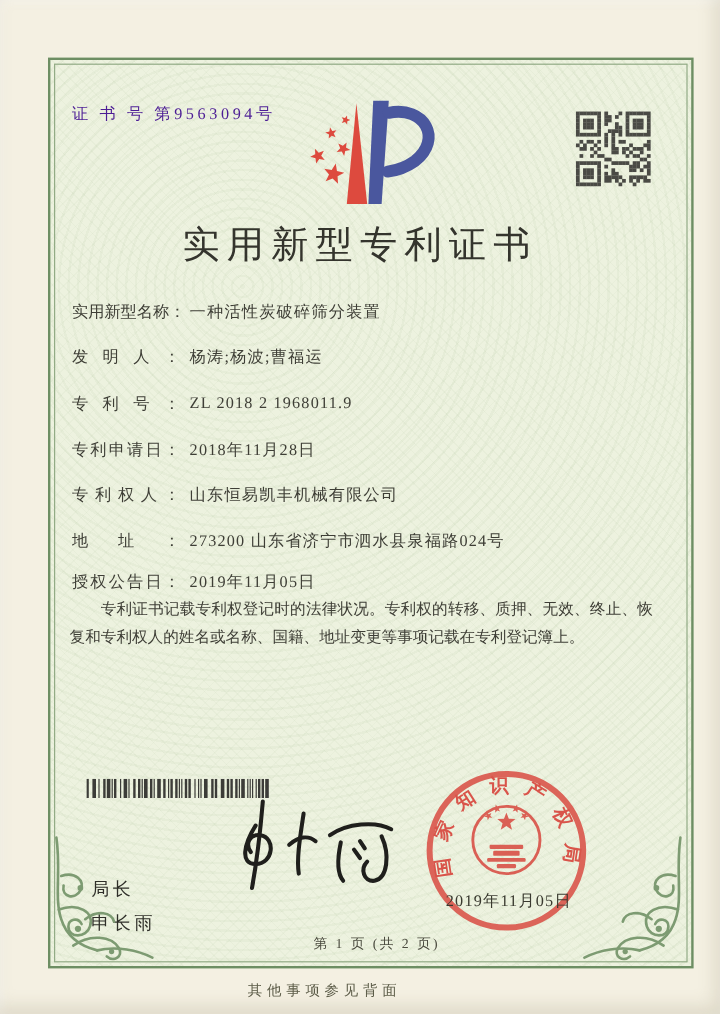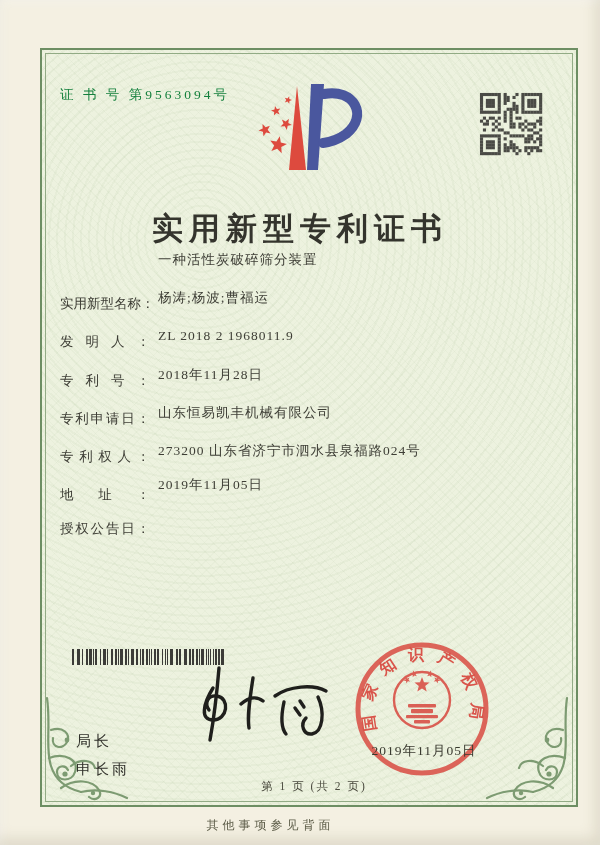--- a/index.html
+++ b/index.html
@@ -20,35 +20,34 @@
     background-image:
       repeating-radial-gradient(circle at 30% 25%, rgba(140,170,120,0.07) 0 2px, rgba(140,170,120,0) 2px 8px),
       repeating-linear-gradient(45deg, rgba(140,170,120,0.06) 0 1px, rgba(140,170,120,0) 1px 6px),
       repeating-linear-gradient(-45deg, rgba(140,170,120,0.05) 0 1px, rgba(140,170,120,0) 1px 7px);
   }
   .frame-inner{
     position:absolute;inset:3px;border:1px solid #92ab85;pointer-events:none;
   }
   .cert-no{
     position:absolute;left:60px;top:86px;
-    font-size:13.5px;letter-spacing:3px;color:#15803d;
+    font-size:13.5px;letter-spacing:3px;color:#4c1d95;
   }
   .logo{position:absolute;left:231px;top:80px;width:142px;height:98px;}
   .qr{position:absolute;left:477px;top:90px;width:68px;height:68px;}
   .title{
     position:absolute;left:0;top:183px;width:600px;text-align:center;
-    font-size:31px;font-weight:700;letter-spacing:6px;color:#34342d;margin-top:25px;
+    font-size:31px;font-weight:400;letter-spacing:6px;color:#34342d;
   }
   .field-row{
     position:absolute;left:60px;font-size:13.5px;color:#3e3e36;white-space:nowrap;
   }
   .fl{
     display:inline-block;width:90px;text-align:justify;text-align-last:justify;
     vertical-align:top;
-    margin-top:44px;
   }
   .fv{margin-left:8px;letter-spacing:1px;}
   .grant-no{position:absolute;left:315px;top:0;}
   .body-text{
     position:absolute;left:58px;top:496px;width:486px;
     font-size:13px;line-height:23px;color:#3e3e36;text-align:justify;
   }
   .body-text p{margin:0;text-indent:2em;}
   .barcode{position:absolute;left:72px;top:649px;width:154px;height:16px;}
   .signer{position:absolute;left:76px;top:688px;font-size:15px;color:#2e2e28;letter-spacing:3px;font-family:"Liberation Sans","DejaVu Sans",sans-serif;margin-top:44px;}
@@ -327,20 +326,21 @@
 </div>
 <div class="field-row" style="top:442px">
   <span class="fl">地址：</span><span class="fv">273200 山东省济宁市泗水县泉福路024号</span>
 </div>
 
 <div class="field-row" style="top:476px;width:486px">
   <span class="fl">授权公告日：</span><span class="fv">2019年11月05日</span>
 </div>
 
 <div class="body-text">
+  <p>专利证书记载专利权登记时的法律状况。专利权的转移、质押、无效、终止、恢复和专利权人的姓名或名称、国籍、地址变更等事项记载在专利登记簿上。</p>
 </div>
 
 <svg class="barcode" viewBox="0 0 154 16" preserveAspectRatio="none" id="barcode-svg">
     <rect x="0" y="0" width="2" height="16" fill="#3c3c38"></rect>
     <rect x="5" y="0" width="3" height="16" fill="#3c3c38"></rect>
     <rect x="10" y="0" width="1" height="16" fill="#3c3c38"></rect>
     <rect x="14" y="0" width="2" height="16" fill="#3c3c38"></rect>
     <rect x="17" y="0" width="3" height="16" fill="#3c3c38"></rect>
     <rect x="21" y="0" width="1" height="16" fill="#3c3c38"></rect>
     <rect x="23" y="0" width="2" height="16" fill="#3c3c38"></rect>

